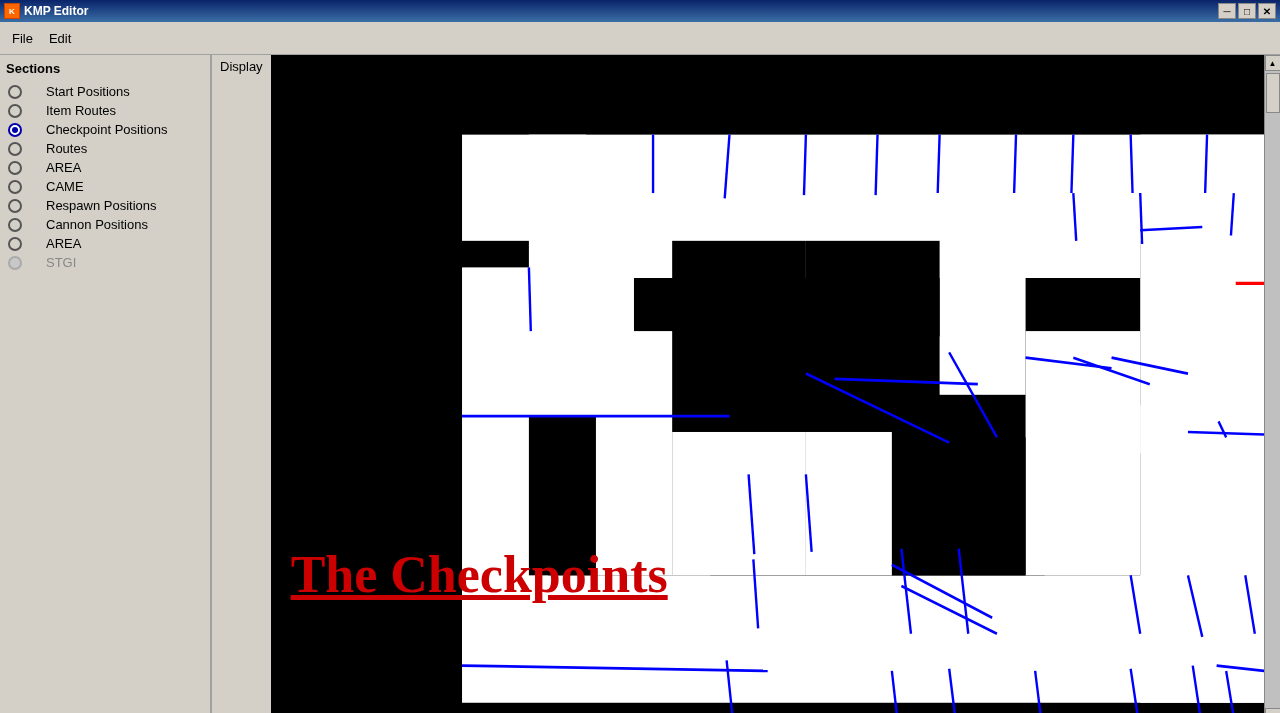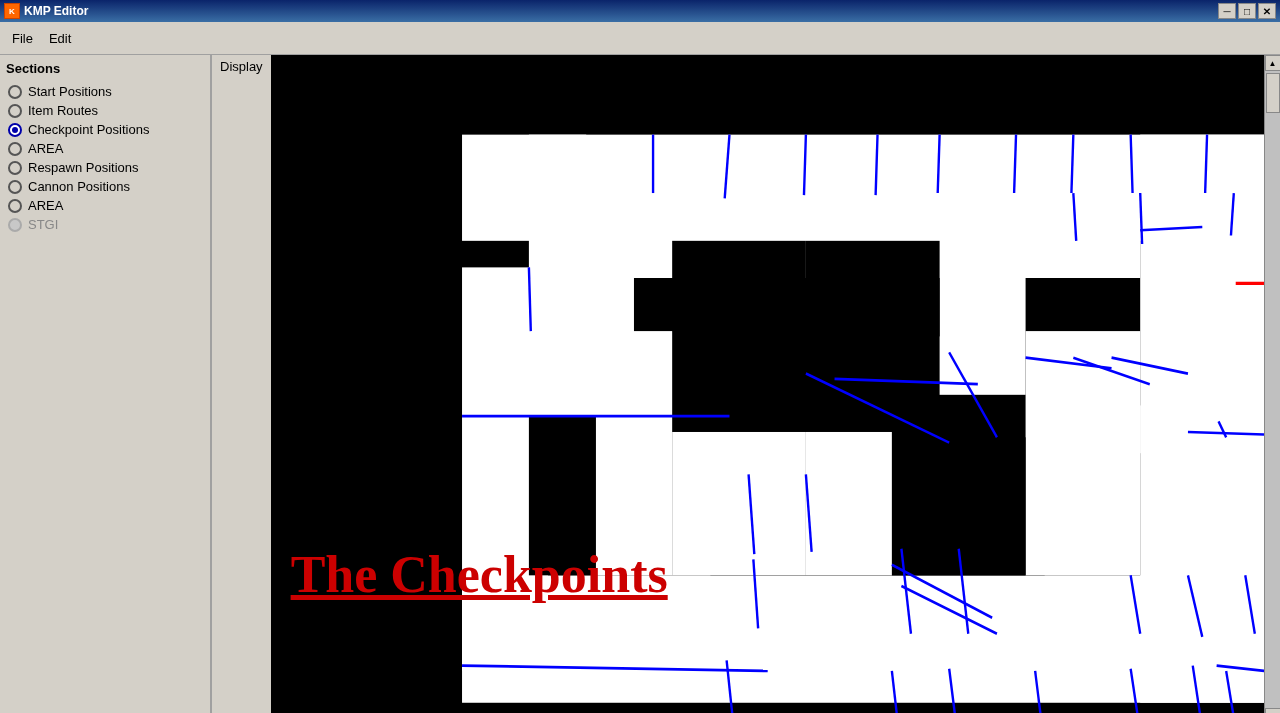--- a/index.html
+++ b/index.html
@@ -58,21 +58,21 @@
     #sidebar-title {
       font-weight: bold;
       font-size: 13px;
       margin-bottom: 6px;
       padding-left: 2px;
       color: #000;
     }
     .sidebar-item {
       display: flex;
       align-items: center;
-      gap: 6px;
+      gap: 24px;
       padding: 2px 4px;
       cursor: pointer;
       font-size: 13px;
     }
     .radio-circle {
       width: 14px; height: 14px;
       border-radius: 50%;
       border: 2px solid #555;
       background: #d4d0c8;
       flex-shrink: 0;
@@ -199,21 +199,29 @@
         <div class="sidebar-item">
           <div class="radio-circle"></div>
           <span class="sidebar-label">Item Routes</span>
         </div>
         <div class="sidebar-item">
           <div class="radio-circle selected"></div>
           <span class="sidebar-label">Checkpoint Positions</span>
         </div>
         <div class="sidebar-item">
           <div class="radio-circle"></div>
+          <span class="sidebar-label">Routes</span>
+        </div>
+        <div class="sidebar-item">
+          <div class="radio-circle"></div>
           <span class="sidebar-label">AREA</span>
+        </div>
+        <div class="sidebar-item">
+          <div class="radio-circle"></div>
+          <span class="sidebar-label">CAME</span>
         </div>
         <div class="sidebar-item">
           <div class="radio-circle"></div>
           <span class="sidebar-label">Respawn Positions</span>
         </div>
         <div class="sidebar-item">
           <div class="radio-circle"></div>
           <span class="sidebar-label">Cannon Positions</span>
         </div>
         <div class="sidebar-item">

